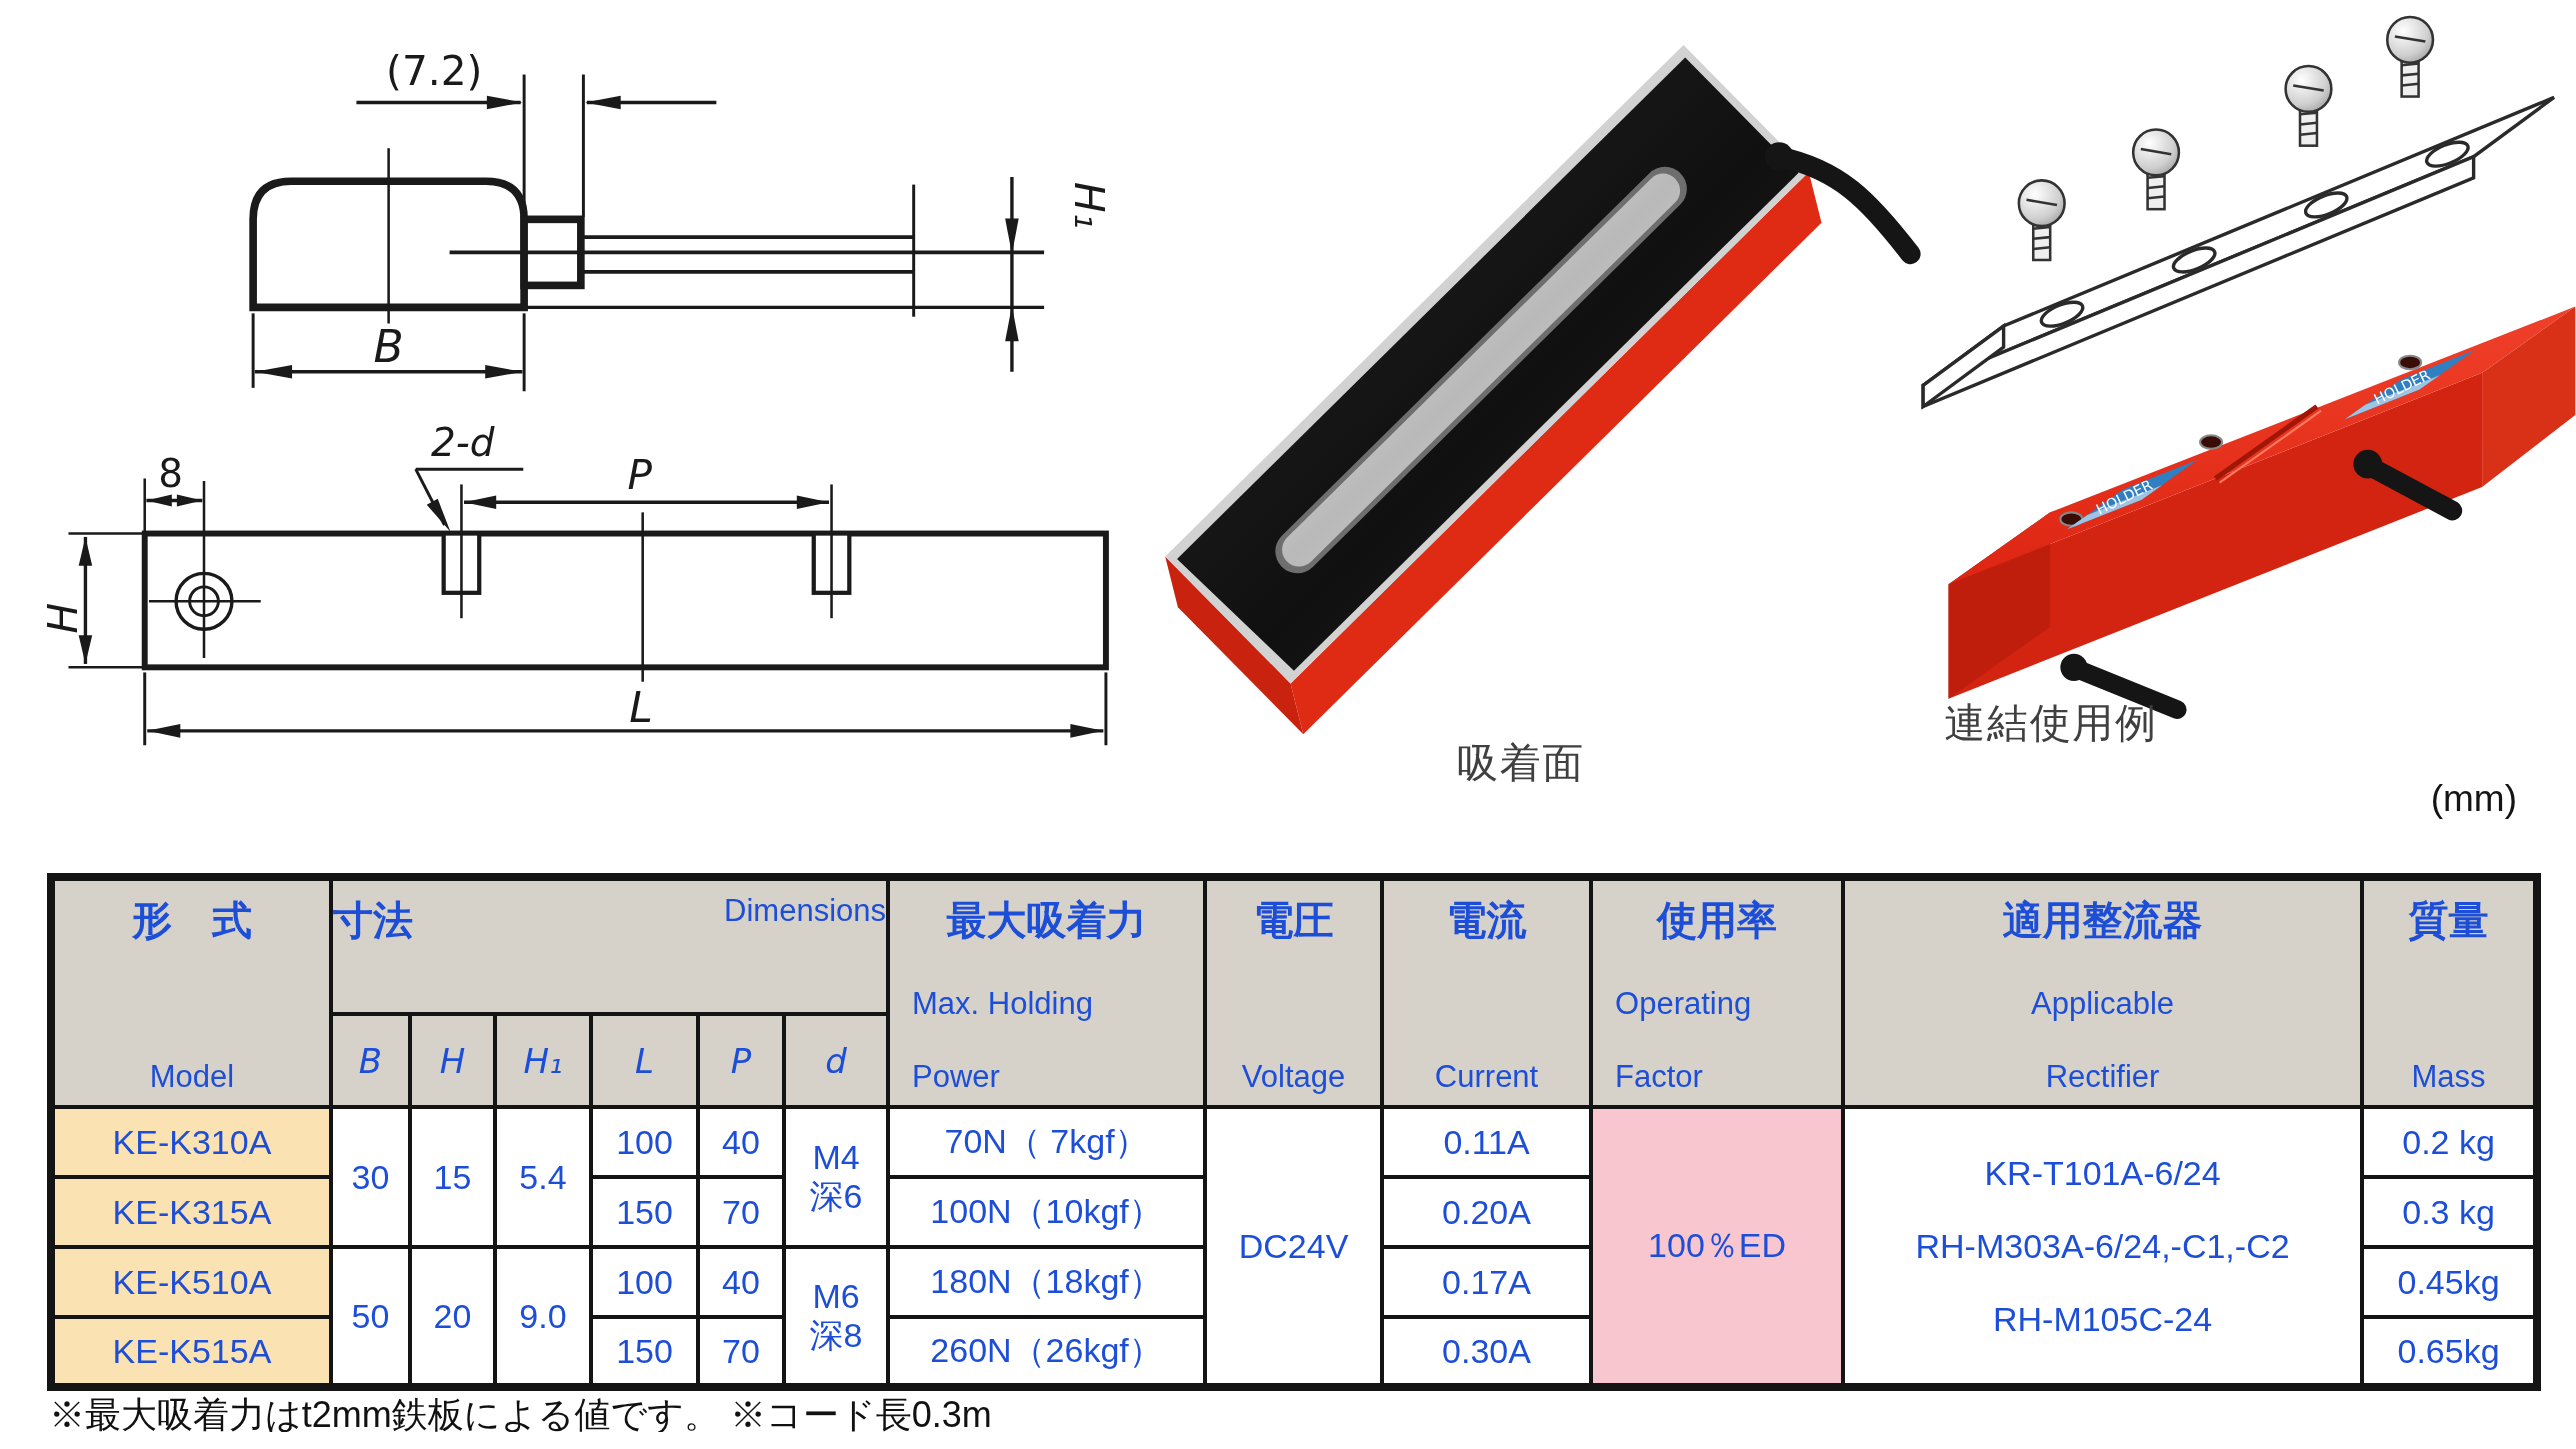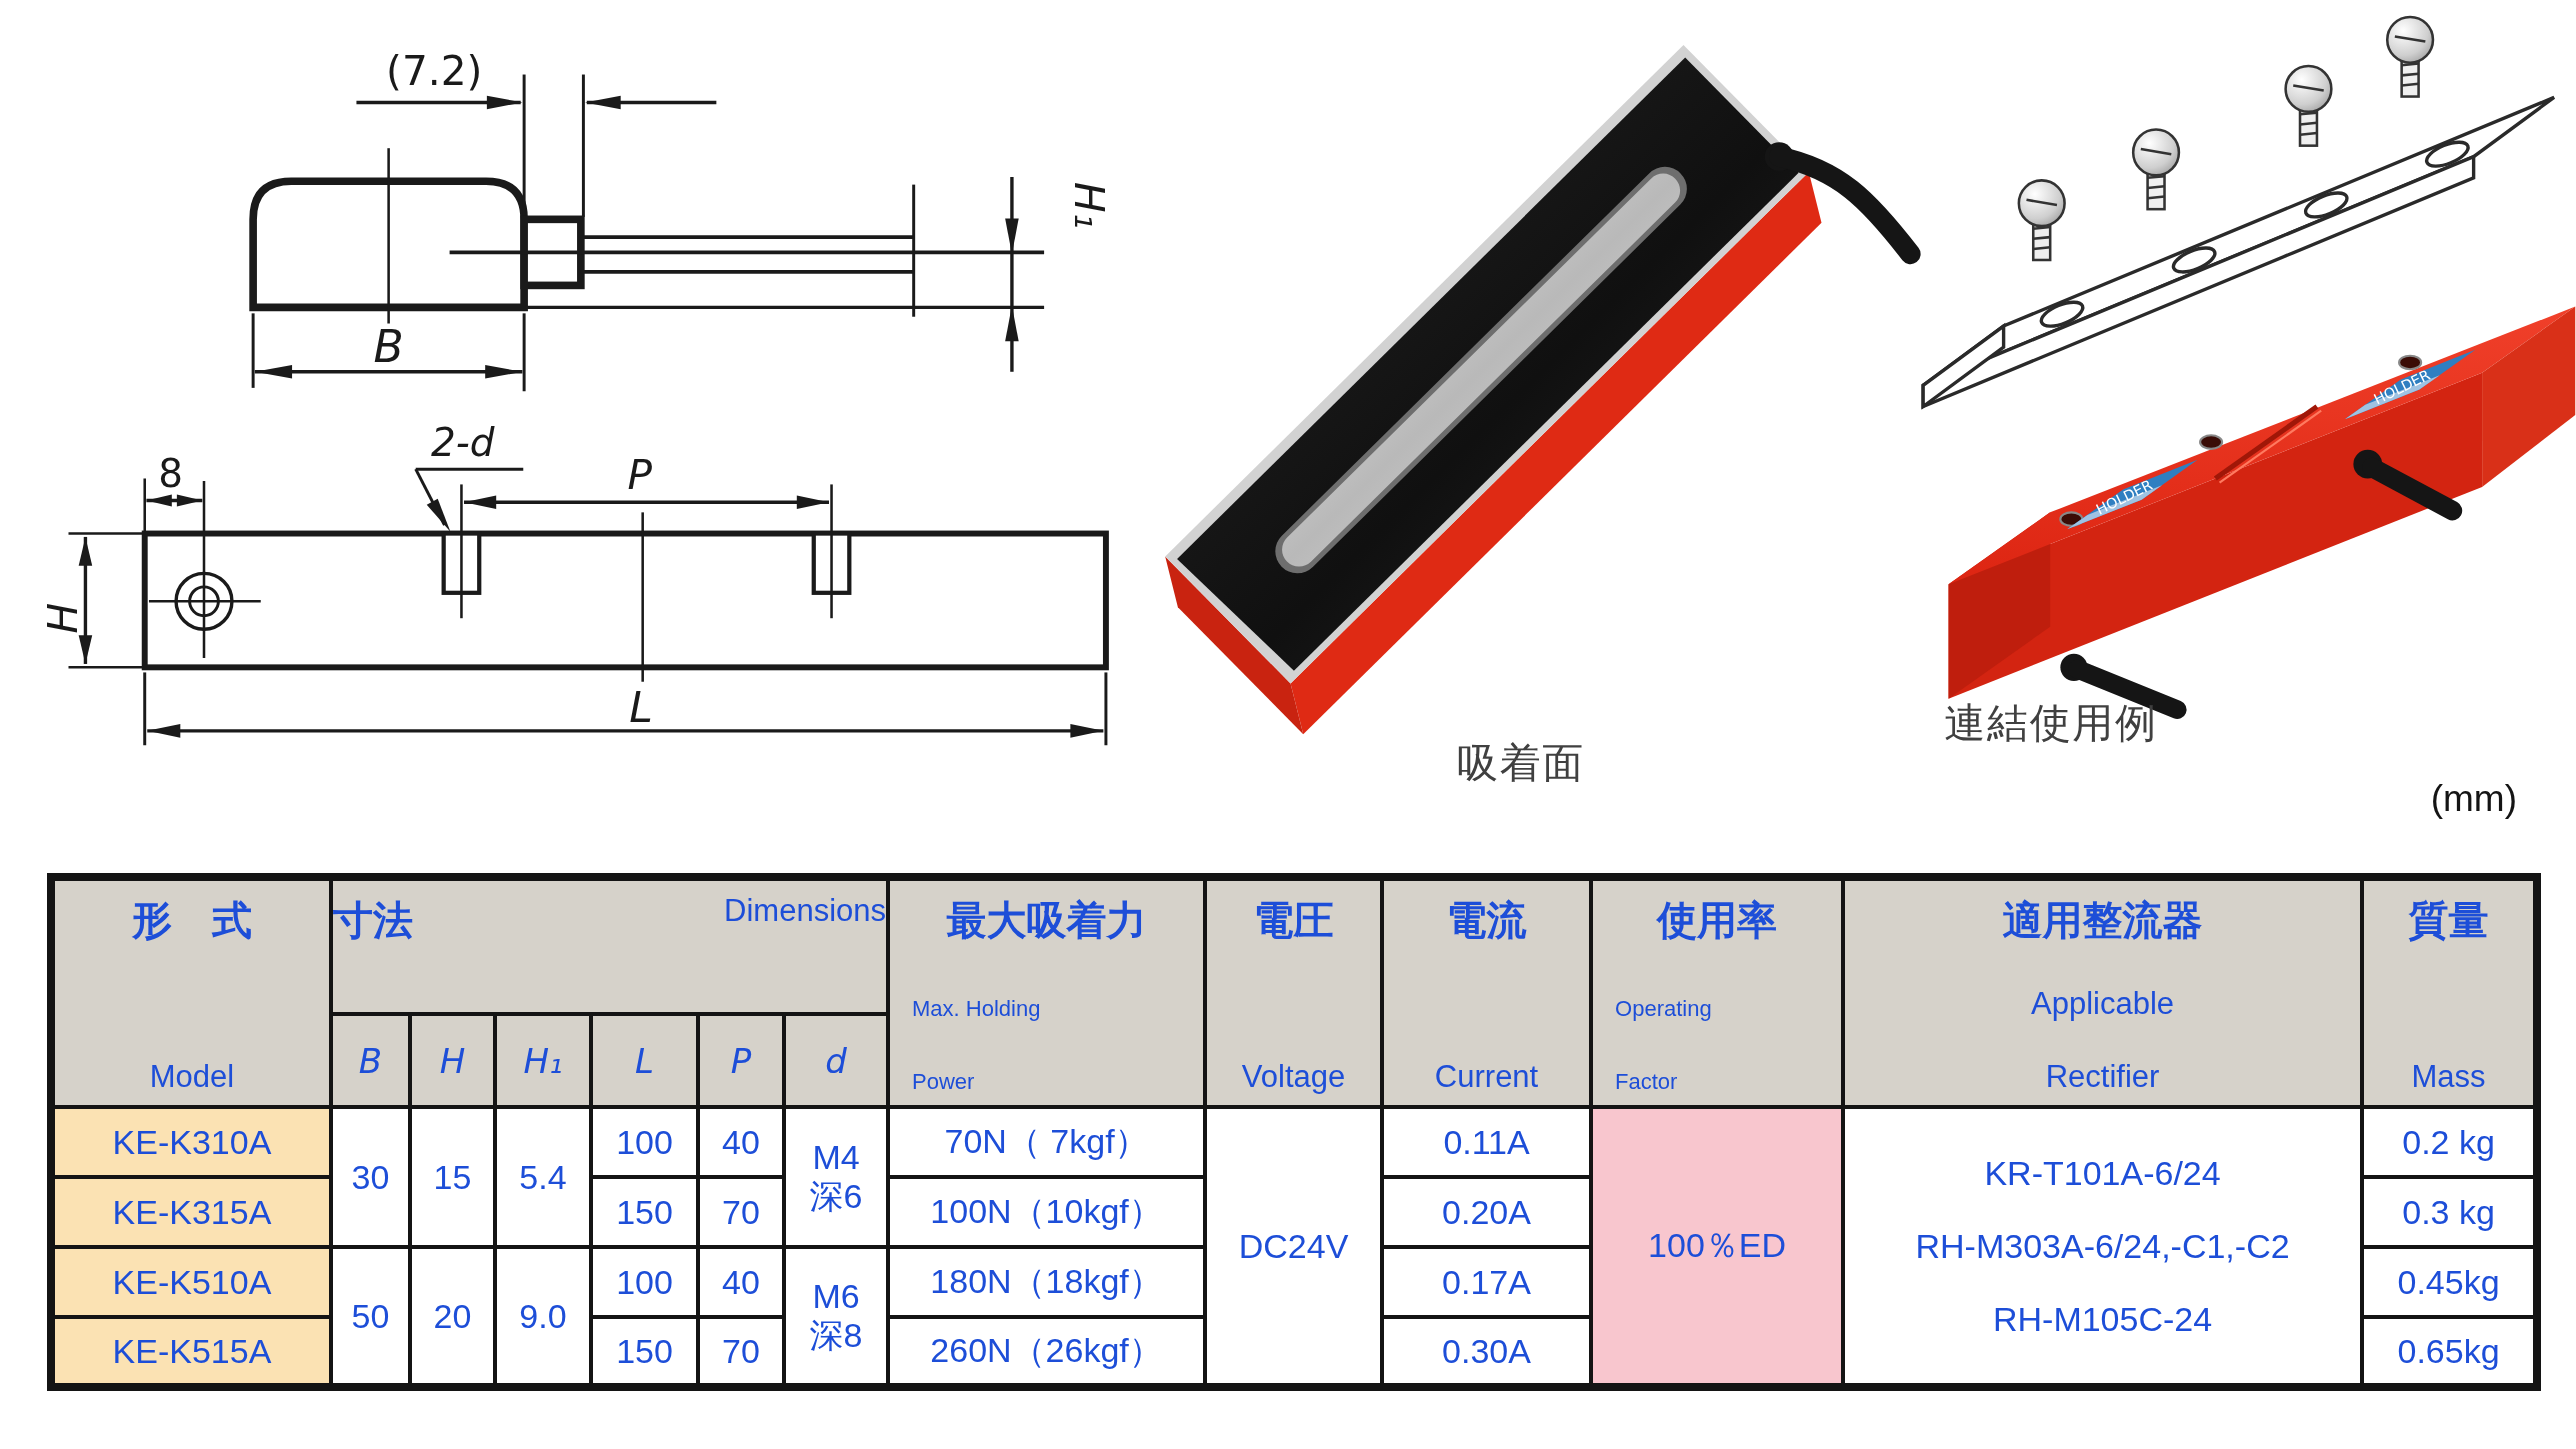--- a/index.html
+++ b/index.html
@@ -14,21 +14,21 @@
               text-align:center;font-weight:normal;font-size:34px;color:#1d4ed8;}
   #spec-table{border:8.5px solid #141414;}
   tr.hdr1 td, tr.hdr1 th{background:#d6d2ca;}
   tr.hdr2 td, tr.hdr2 th{background:#d6d2ca;border-bottom:7.6px solid #141414;}
   .hcell{display:flex;flex-direction:column;justify-content:space-between;align-items:stretch;
          height:202px;padding:12px 0 10.2px 0;}
   .hcell1{display:flex;justify-content:space-between;align-items:stretch;
          height:108px;padding:8.5px 0 6.8px 0;}
   .jp-line{font-size:40px;font-weight:bold;text-align:center;}
   .en-line{font-size:31px;font-weight:normal;text-align:center;}
-  .en-left{font-size:22px;font-weight:normal;text-align:left;padding-left:22px;}
+  .en-left{font-size:31px;font-weight:normal;text-align:left;padding-left:22px;}
   .dimletter{font-style:italic;font-size:46px;font-weight:normal;font-family:"DejaVu Sans",sans-serif;}
   td.model{background:#fbe2b3;font-weight:bold;font-size:37px;}
   td.duty{background:#f8c6ce;}
   td.rect-cell{text-align:left;padding-left:25.4px;font-size:33px;line-height:2.15;}
   td.two-line{line-height:1.15;}
   #footnote{position:absolute;left:49px;top:1391px;font-size:36px;color:#111;}
   .rh1{height:129px;} .rh2{height:88px;} .rbody{height:70px;}
 </style>
 </head>
 <body>
@@ -401,15 +401,16 @@
       <td class="model">KE-K515A</td>
       <td>150</td>
       <td>70</td>
       <td>260N（26kgf）</td>
       <td>0.30A</td>
       <td>0.65kg</td>
     </tr>
   </tbody>
     </table>
 
+  <div id="footnote">※最大吸着力はt2mm鉄板による値です。 ※コード長0.3m</div>
 
 </div>
 
 
 </body></html>

